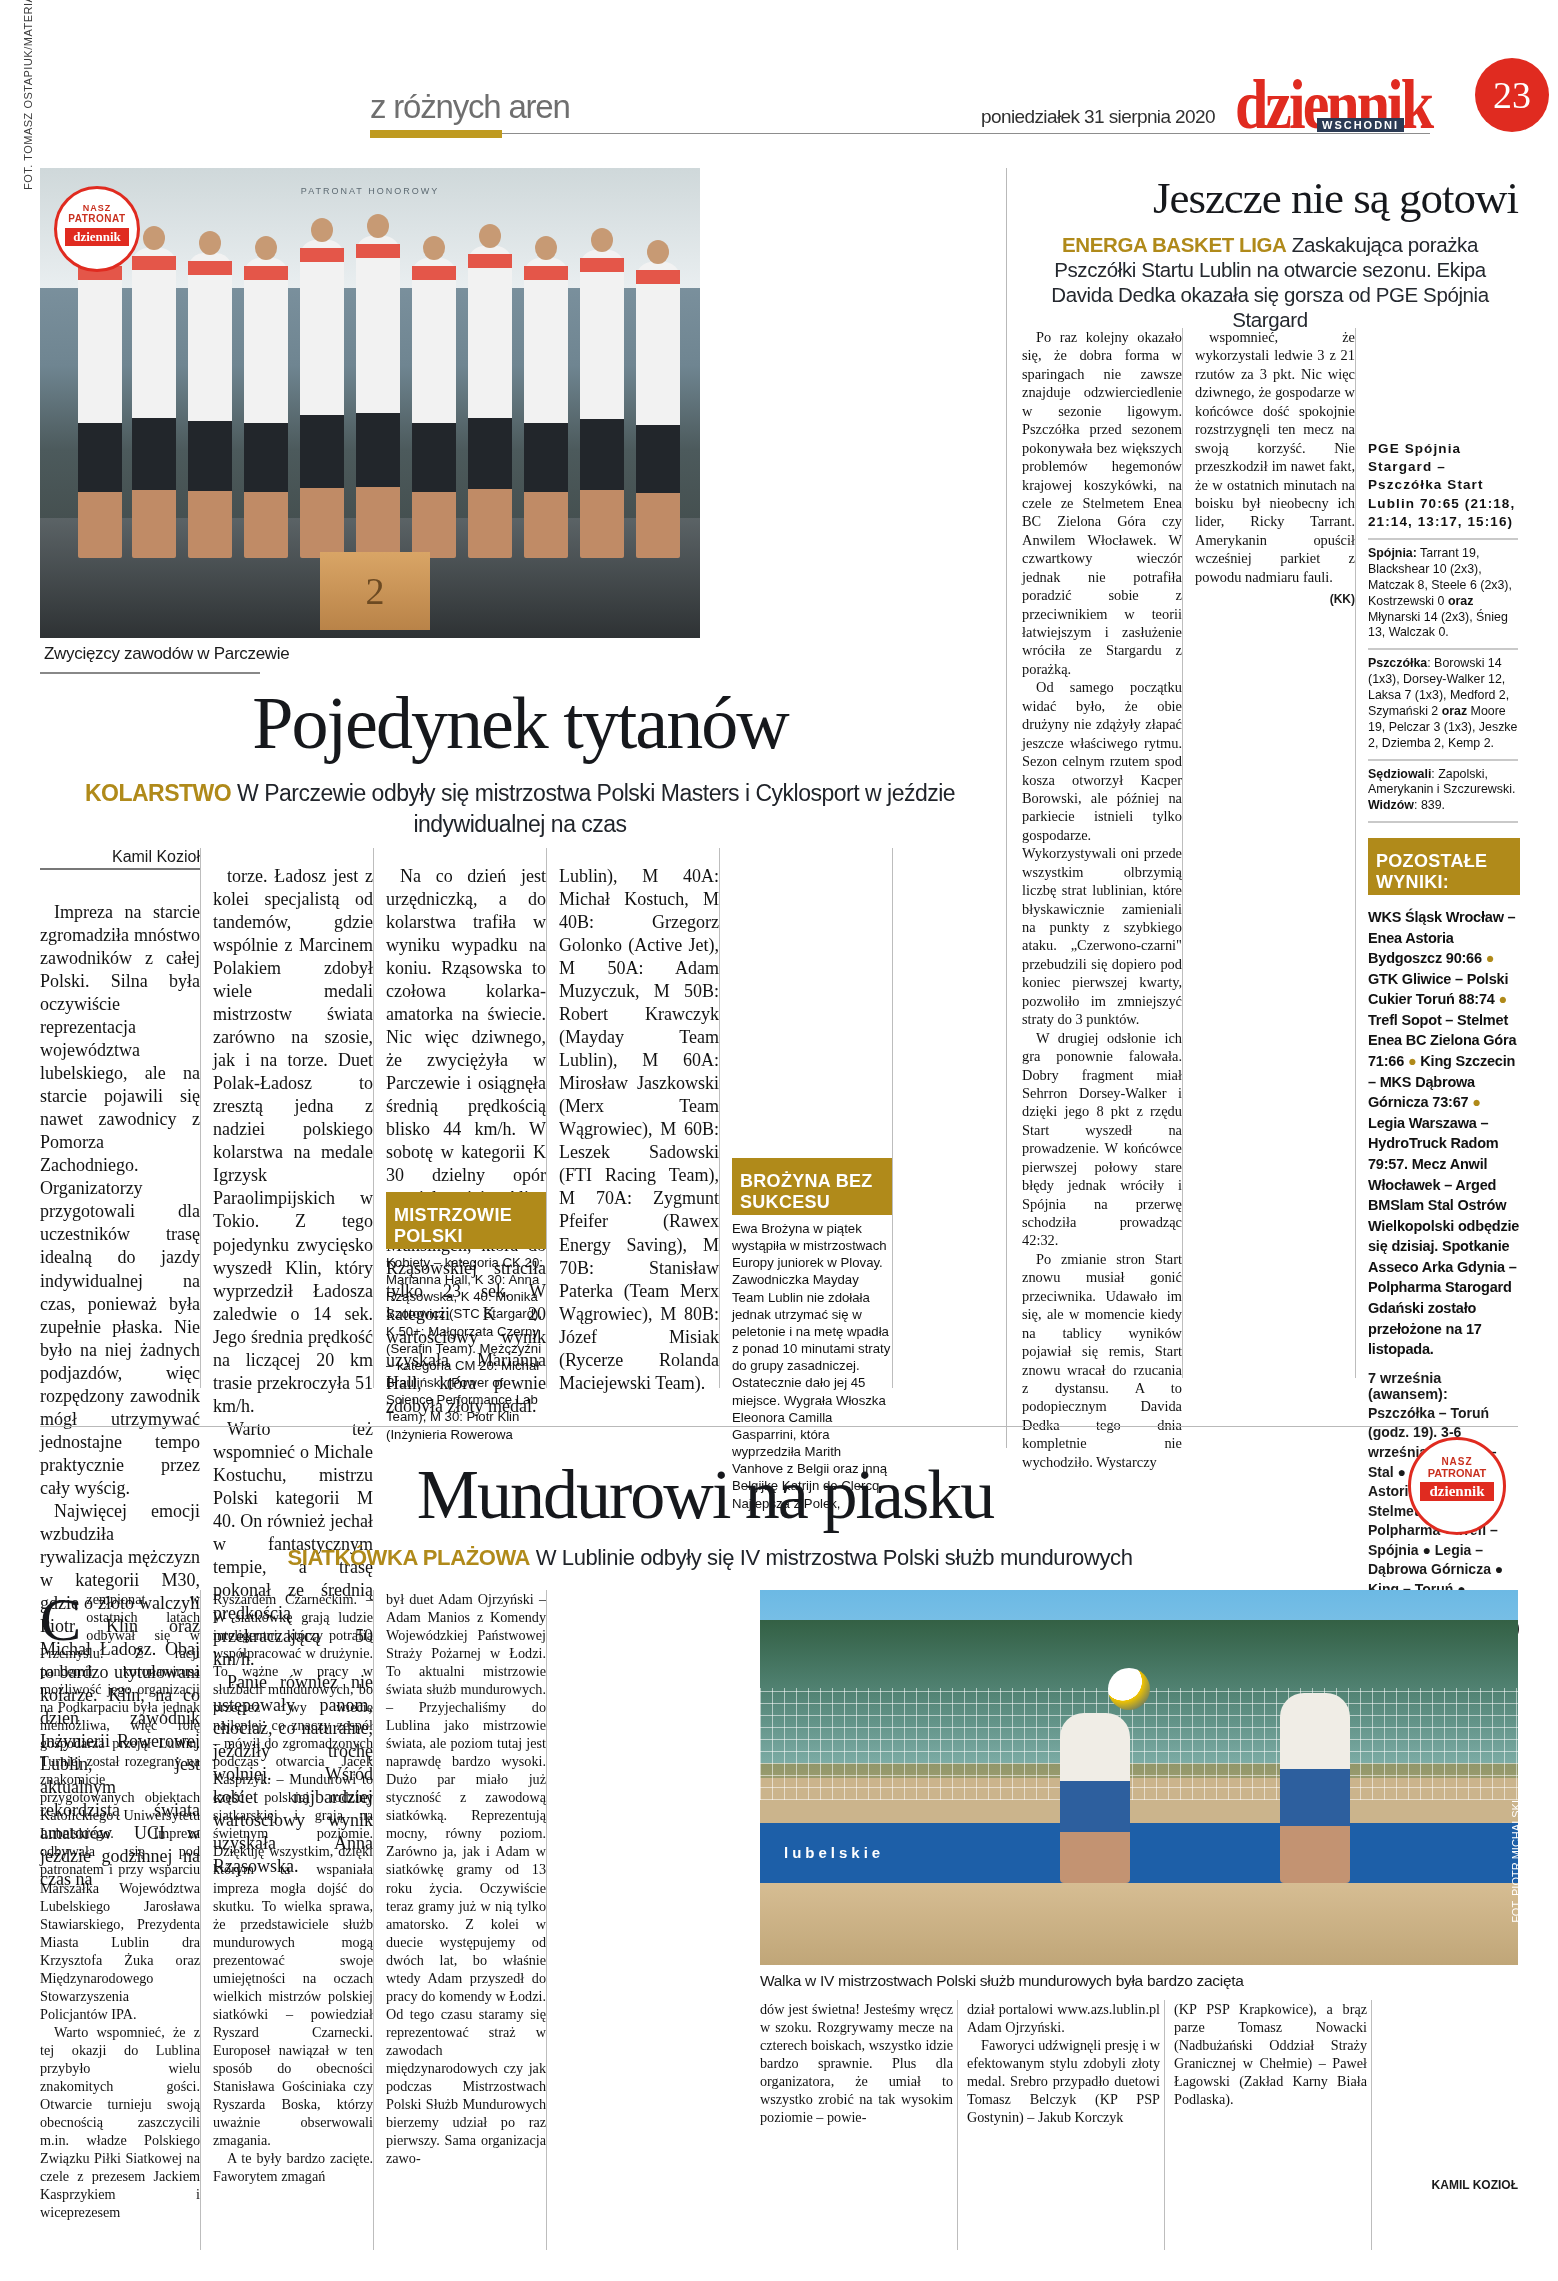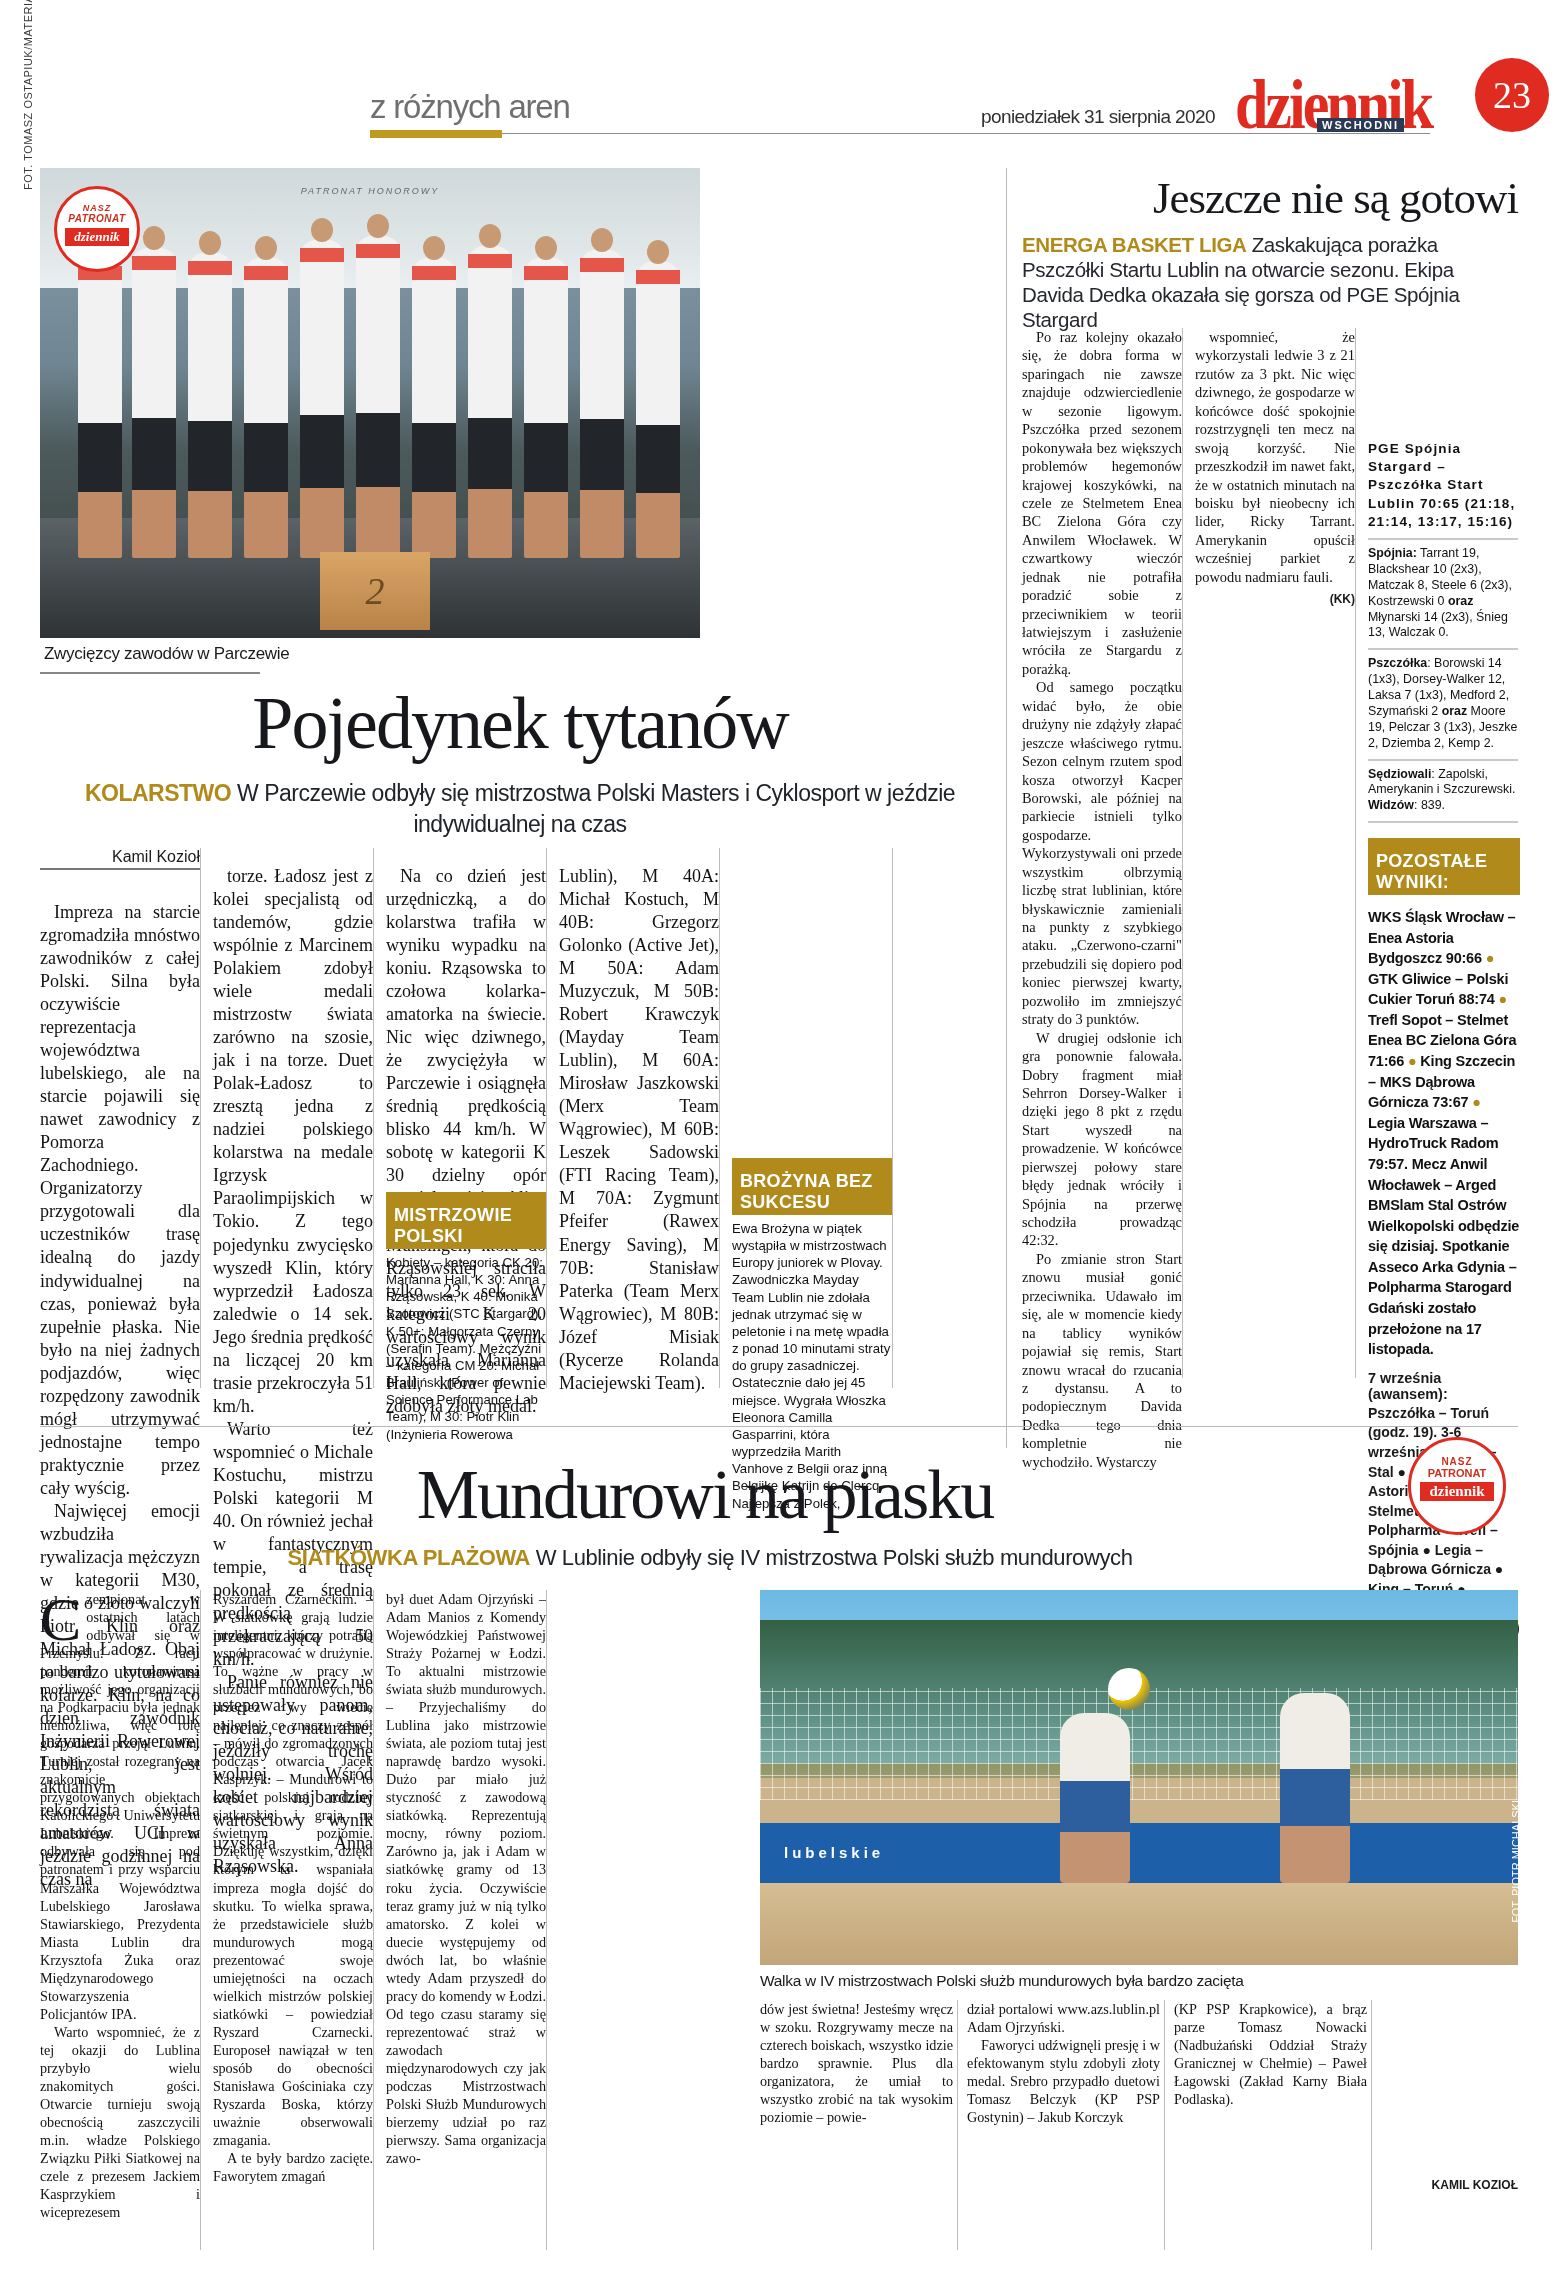--- a/index.html
+++ b/index.html
@@ -45,21 +45,20 @@
     position:absolute; left:240px; top:-6px; width:74px; height:74px; border-radius:50%;
     background:#e02b20; color:#fff; font-family:"Liberation Serif", serif;
     font-size:38px; text-align:center; line-height:74px;
   }
 
   
   .photo-main {
     position:absolute; left:40px; top:168px; width:660px; height:470px;
     background:linear-gradient(#8aa0ae,#6f8591 42%,#4c5a5c 60%,#3a3f3c 100%);
     overflow:hidden;
-    font-style:italic;
   }
   .ph-banner {
     position:absolute; left:0; top:0; width:100%; height:120px;
     background:linear-gradient(#cfd8da,#e9eef0);
   }
   .ph-banner-txt {
     position:absolute; top:18px; left:0; width:100%; text-align:center;
     font-family:"Liberation Sans", sans-serif; font-size:9px; color:#5d6a72; letter-spacing:2px;
   }
   .ph-ground { position:absolute; left:0; bottom:0; width:100%; height:120px;
@@ -140,21 +139,21 @@
   .box-mistrzowie { position:absolute; left:386px; top:1192px; width:160px; }
   .box-brozyna { position:absolute; left:732px; top:1158px; width:160px; }
 
   
   .rule-v-main { position:absolute; left:1006px; top:168px; width:1px; height:1280px; background:#b9b9b9; }
   .headline-2 {
     position:absolute; left:1022px; top:172px; width:496px; text-align:right;
     font-family:"Liberation Serif", serif; font-size:45px; color:#16181c; letter-spacing:-1px;
   }
   .deck-2 {
-    position:absolute; left:1022px; top:232px; width:496px; text-align:left;
+    position:absolute; left:1022px; top:232px; width:496px; text-align:center;
     font-family:"Liberation Sans", sans-serif; font-size:20.5px; line-height:1.22;
     color:#24282e; letter-spacing:-.4px; font-weight:300;
   }
   .rcol { position:absolute; font-family:Liberation Serif, serif; font-size:14.4px;
     line-height:1.28; text-align:justify; color:#111; }
   .rcol p { margin:0; text-indent:14px; }
   .rc1 { left:1022px; top:328px; width:160px; }
   .rc2 { left:1195px; top:328px; width:160px; }
   .sign-kk { position:absolute; left:1195px; top:592px; width:160px; text-align:right;
     font-family:"Liberation Sans", sans-serif; font-size:12px; font-weight:bold; }

